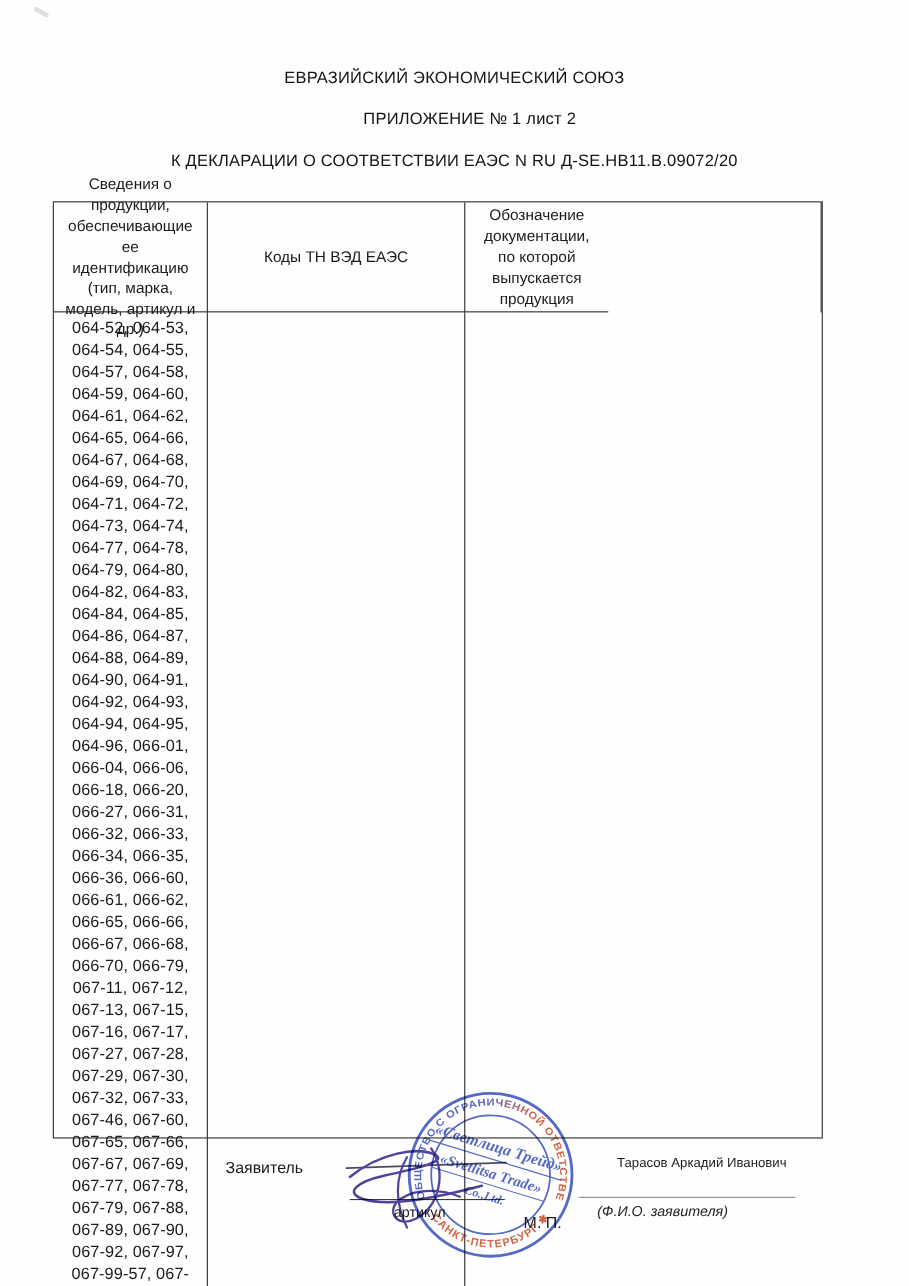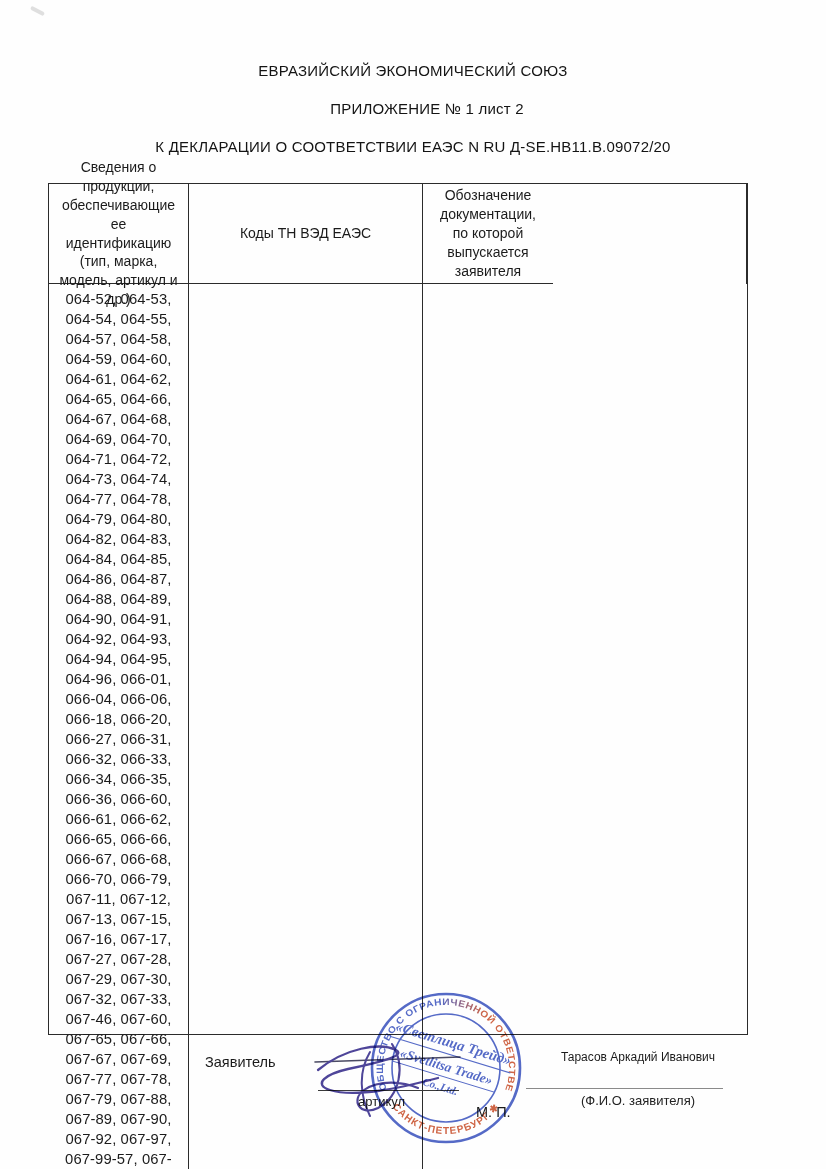--- a/index.html
+++ b/index.html
@@ -103,23 +103,23 @@
   .name-line {
     position: absolute;
     left: 526px; top: 1088px;
     width: 197px;
     border-top: 1.5px solid #8a8a8a;
   }
   .fio-caption {
     position: absolute;
     left: 543px; top: 1093px;
     width: 190px;
-    text-align: center;
     font-size: 13px;
     color: #222;
+    font-style: italic;
   }
 
   .seal-svg {
     position: absolute;
     left: 361px; top: 983px;
     width: 170px; height: 170px;
     mix-blend-mode: multiply;
     opacity: .88;
   }
   .seal-ring-text { font-family: "Liberation Sans", sans-serif; font-weight: bold; }
@@ -140,21 +140,21 @@
 
   <div class="corner-smudge"></div>
 
   <div class="title title-1">ЕВРАЗИЙСКИЙ ЭКОНОМИЧЕСКИЙ СОЮЗ</div>
   <div class="title title-2">ПРИЛОЖЕНИЕ № 1 лист 2</div>
   <div class="title title-3">К ДЕКЛАРАЦИИ О СООТВЕТСТВИИ ЕАЭС N RU Д-SE.НВ11.В.09072/20</div>
 
   <div class="doc-table">
     <div class="cell th">Сведения о продукции, обеспечивающие ее идентификацию (тип, марка, модель, артикул и др.)</div>
     <div class="cell th">Коды ТН ВЭД ЕАЭС</div>
-    <div class="cell th last">Обозначение документации, по которой выпускается заявителя</div>
+    <div class="cell th last">Обозначение документации, по которой выпускается продукция</div>
 
     <div class="cell td"></div>
     <div class="cell td codes-cell">064-52, 064-53, 064-54, 064-55,
 064-57, 064-58, 064-59, 064-60,
 064-61, 064-62, 064-65, 064-66,
 064-67, 064-68, 064-69, 064-70,
 064-71, 064-72, 064-73, 064-74,
 064-77, 064-78, 064-79, 064-80,
 064-82, 064-83, 064-84, 064-85,
 064-86, 064-87, 064-88, 064-89,

